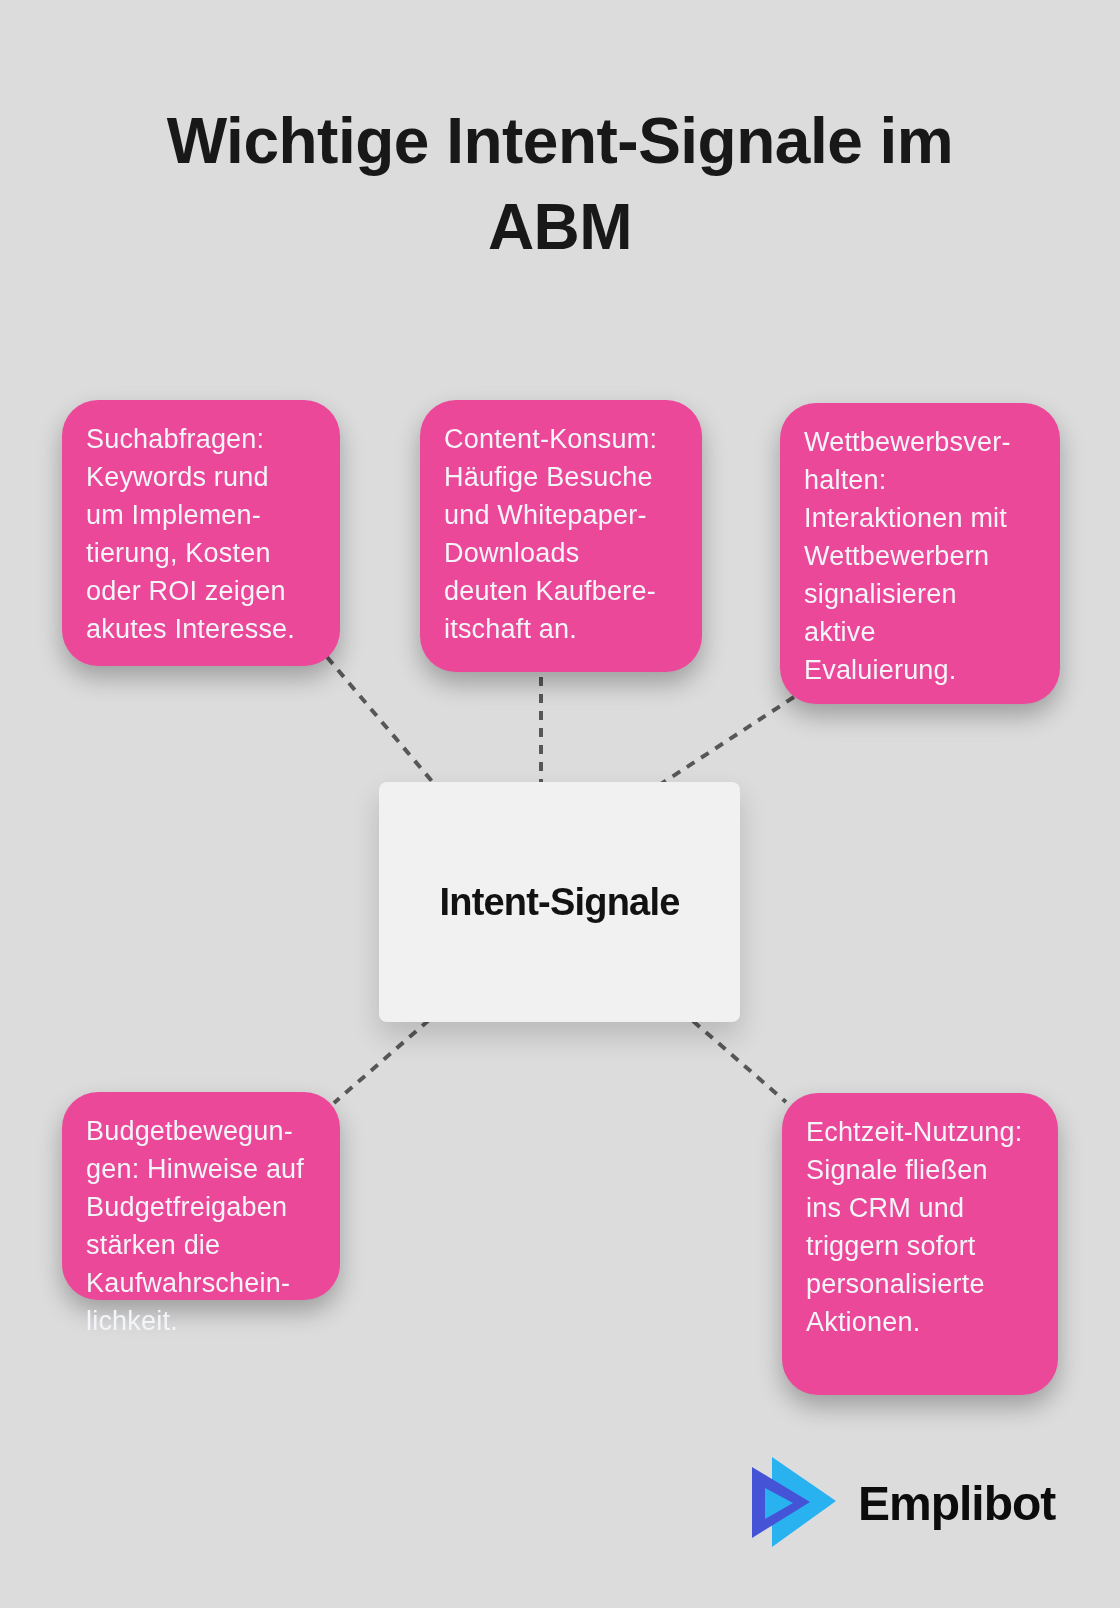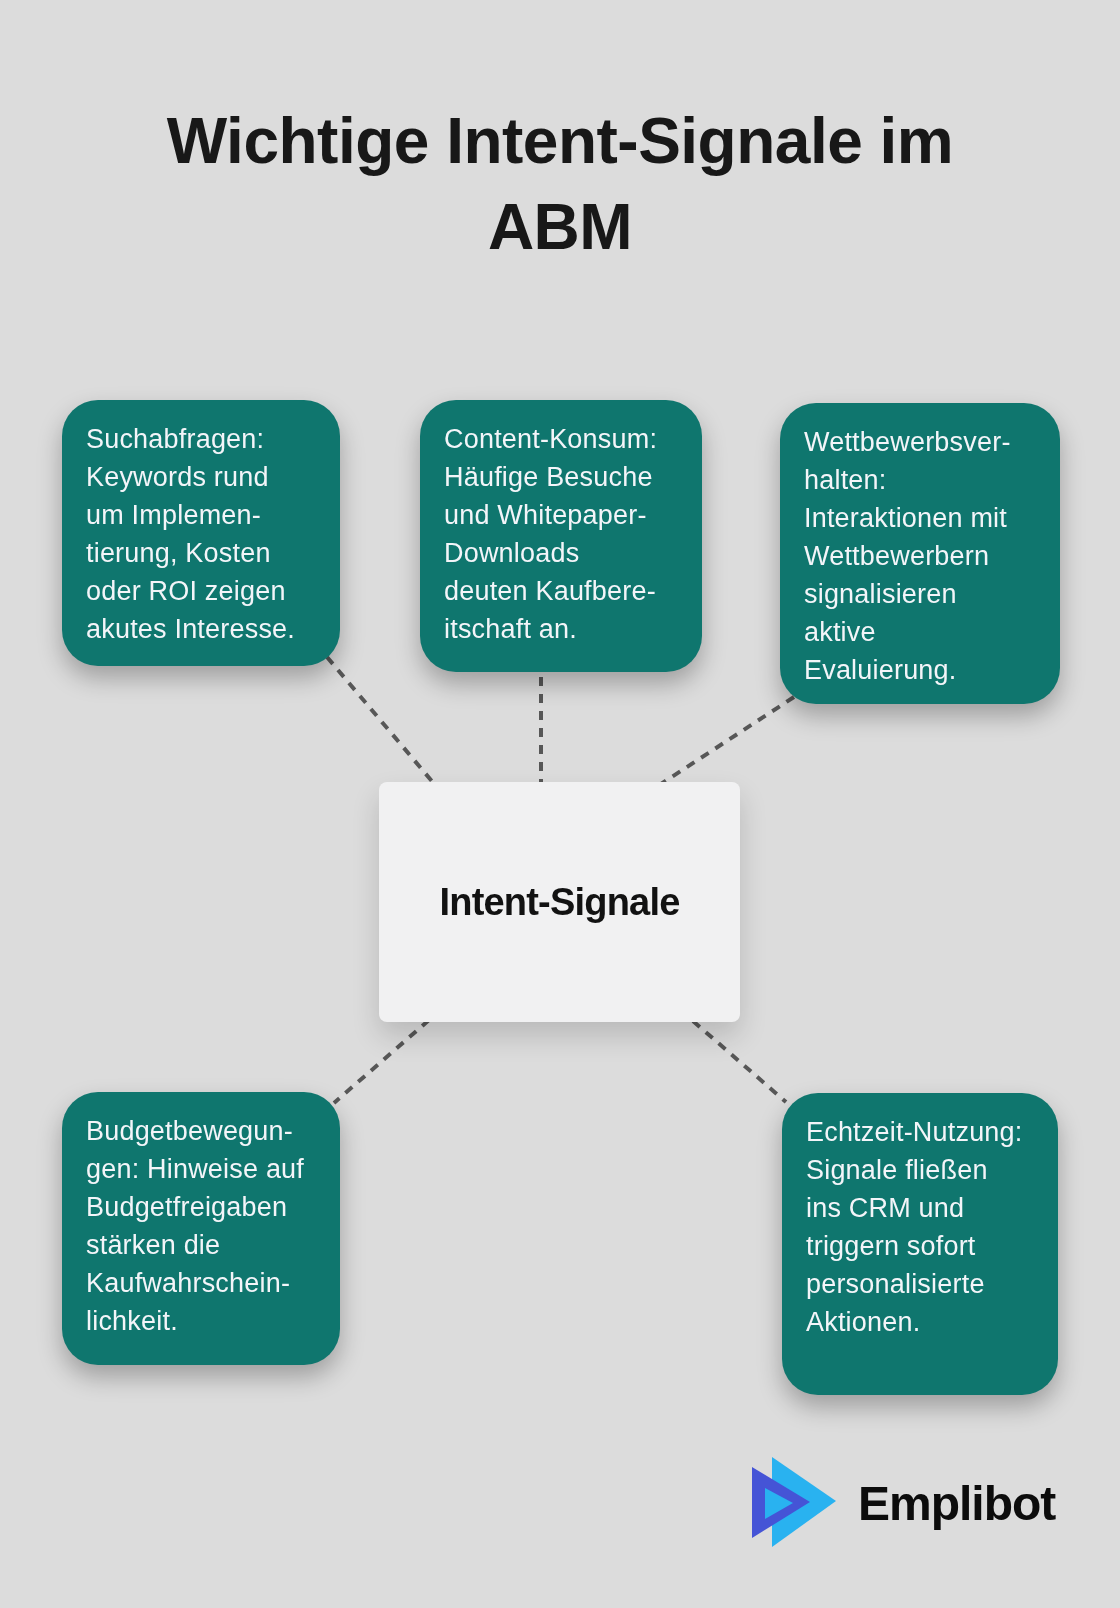--- a/index.html
+++ b/index.html
@@ -20,36 +20,36 @@
     padding: 0 100px;
     text-align: center;
     font-size: 64px;
     font-weight: 800;
     letter-spacing: -0.5px;
     line-height: 1.35;
     color: #181818;
   }
   .node {
     position: absolute;
-    background: #0f766e;
+    background: #ec4899;
     border-radius: 36px;
     padding: 20px 24px;
     box-shadow: 0 12px 24px rgba(0,0,0,0.28);
   }
   .node-text {
     white-space: pre-line;
     font-size: 27px;
     line-height: 38px;
     color: #f3f5f9;
     letter-spacing: 0.2px;
   }
   .node-tl { left: 62px;  top: 400px;  width: 278px; height: 266px; }
   .node-tm { left: 420px; top: 400px;  width: 282px; height: 272px; }
   .node-tr { left: 780px; top: 403px;  width: 280px; height: 301px; }
-  .node-bl { left: 62px;  top: 1092px; width: 278px; height: 273px; }
+  .node-bl { left: 62px;  top: 1092px; width: 278px; height: 208px; }
   .node-br { left: 782px; top: 1093px; width: 276px; height: 302px; }
   .center-node {
     position: absolute;
     left: 379px; top: 782px; width: 361px; height: 240px;
     background: #f1f1f2;
     border-radius: 8px;
     box-shadow: 0 14px 28px rgba(0,0,0,0.16);
     display: flex;
     align-items: center;
     justify-content: center;

